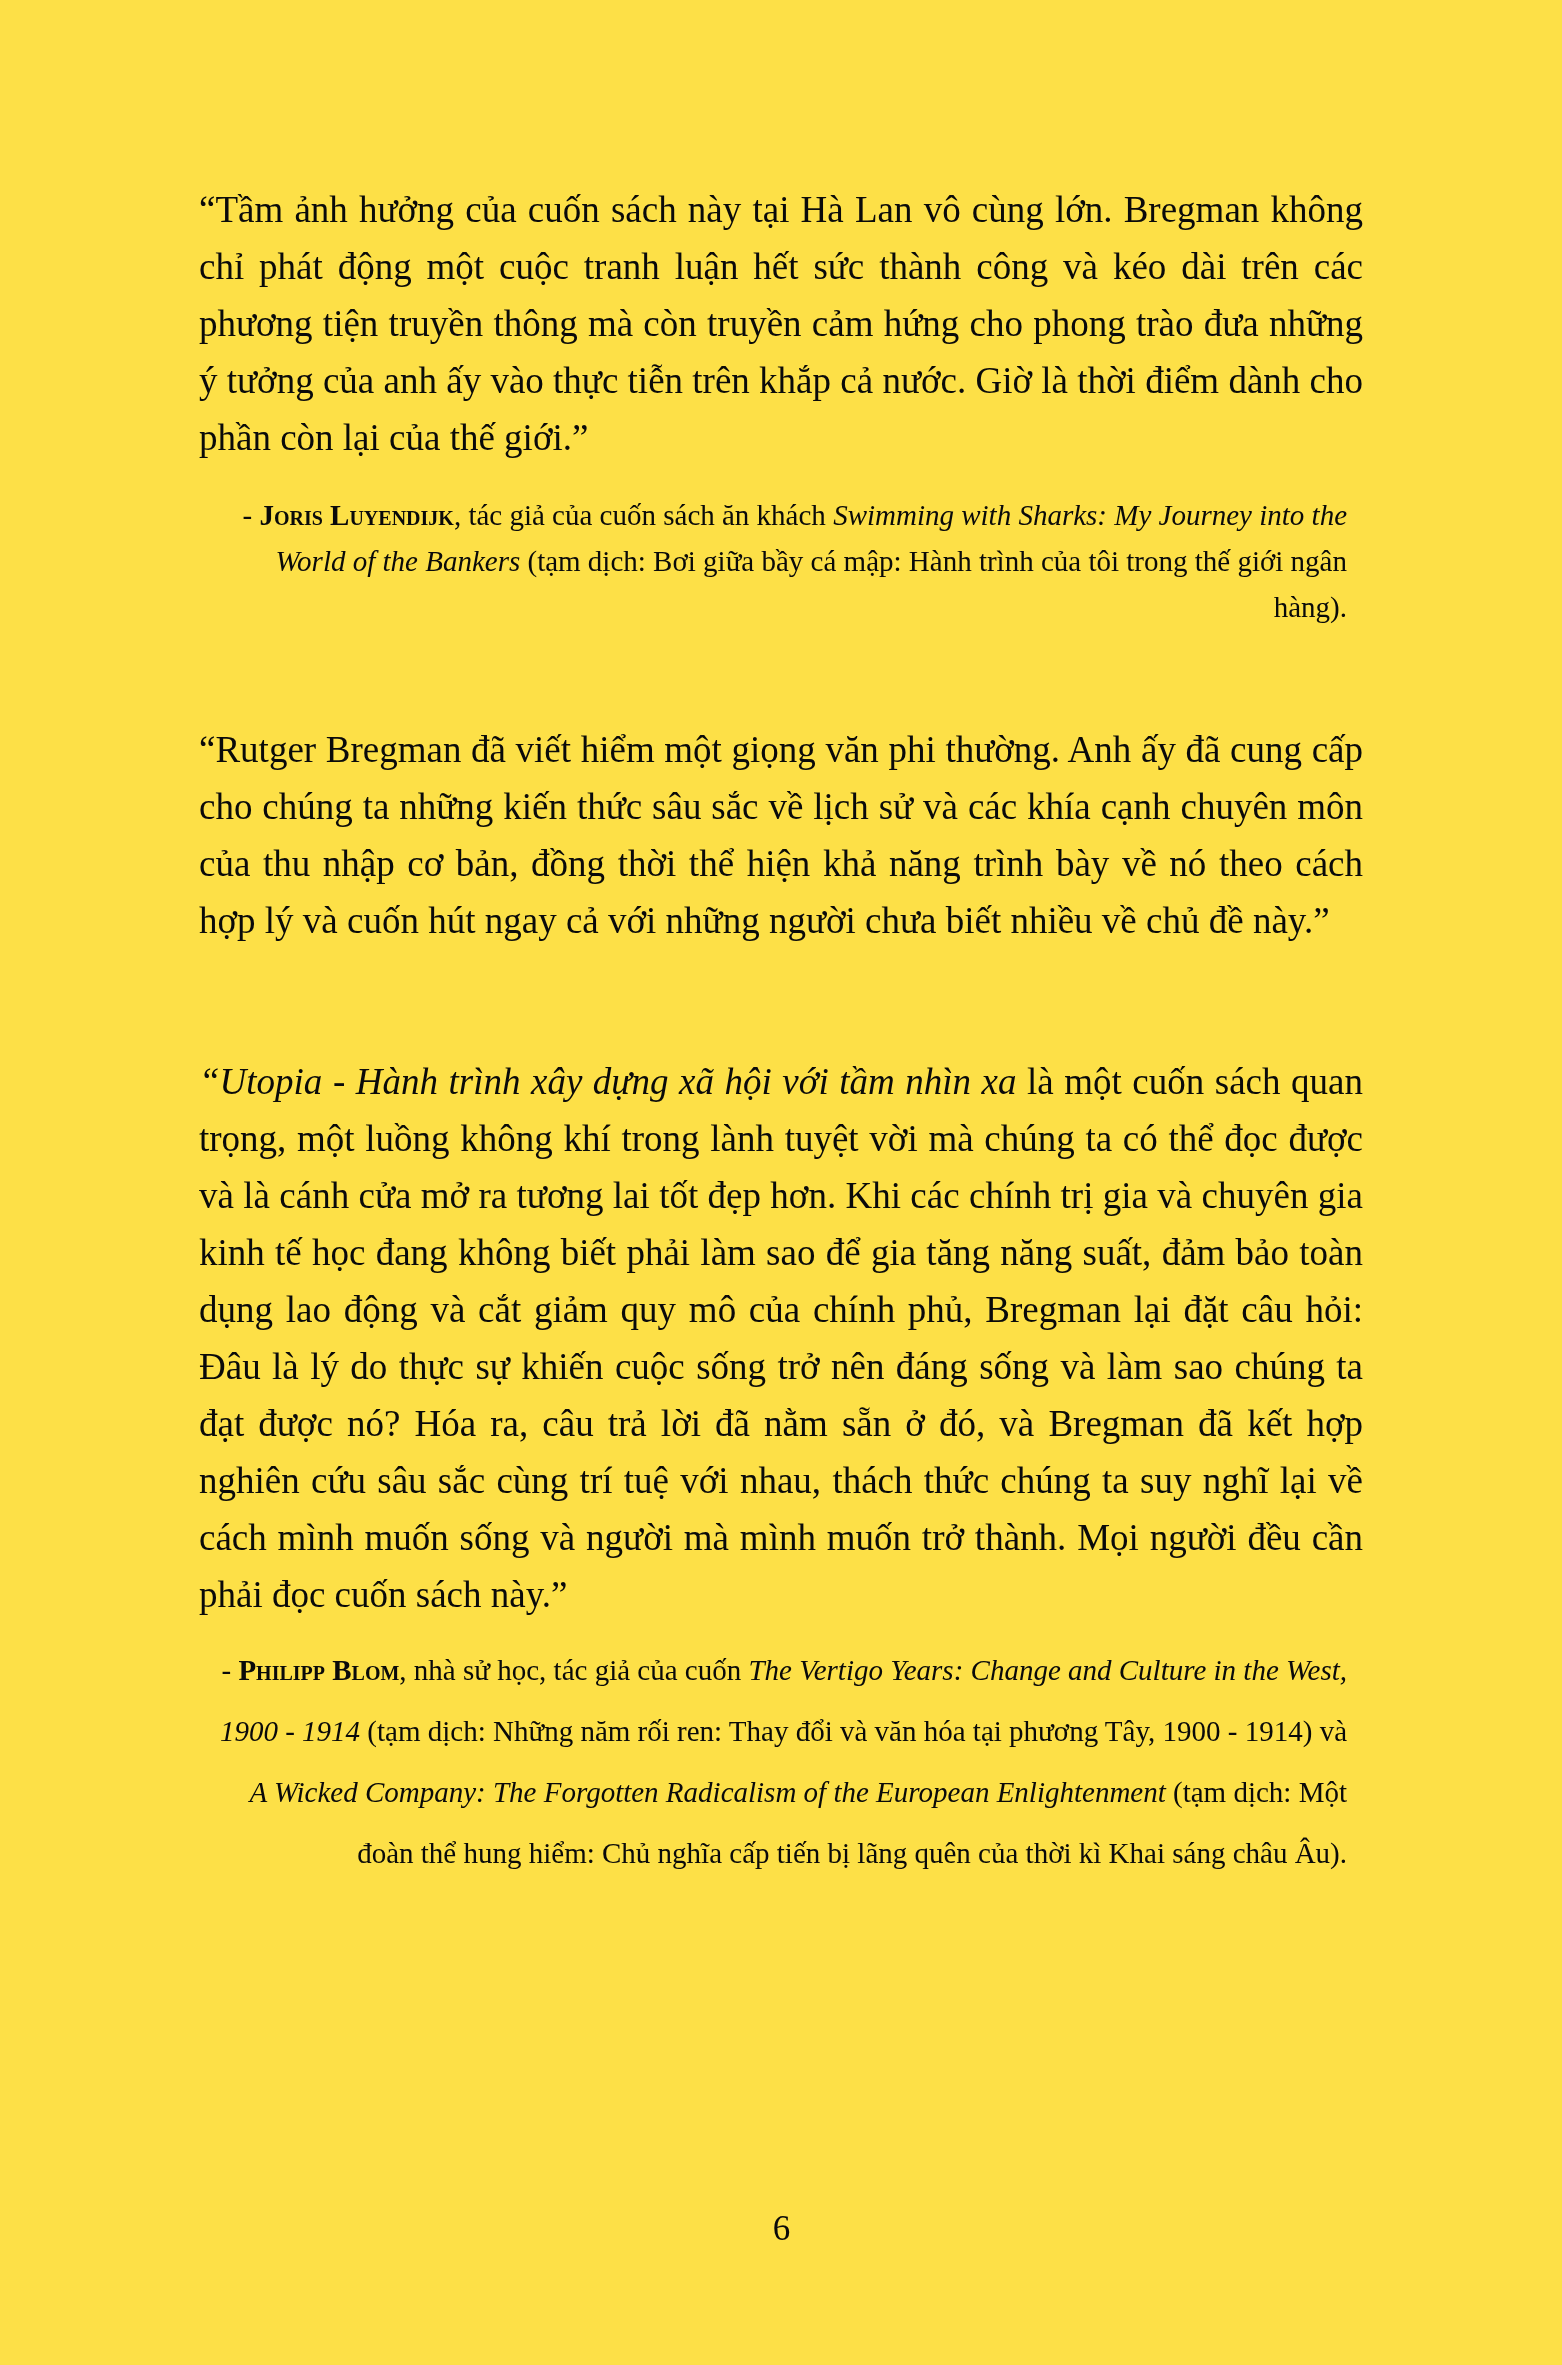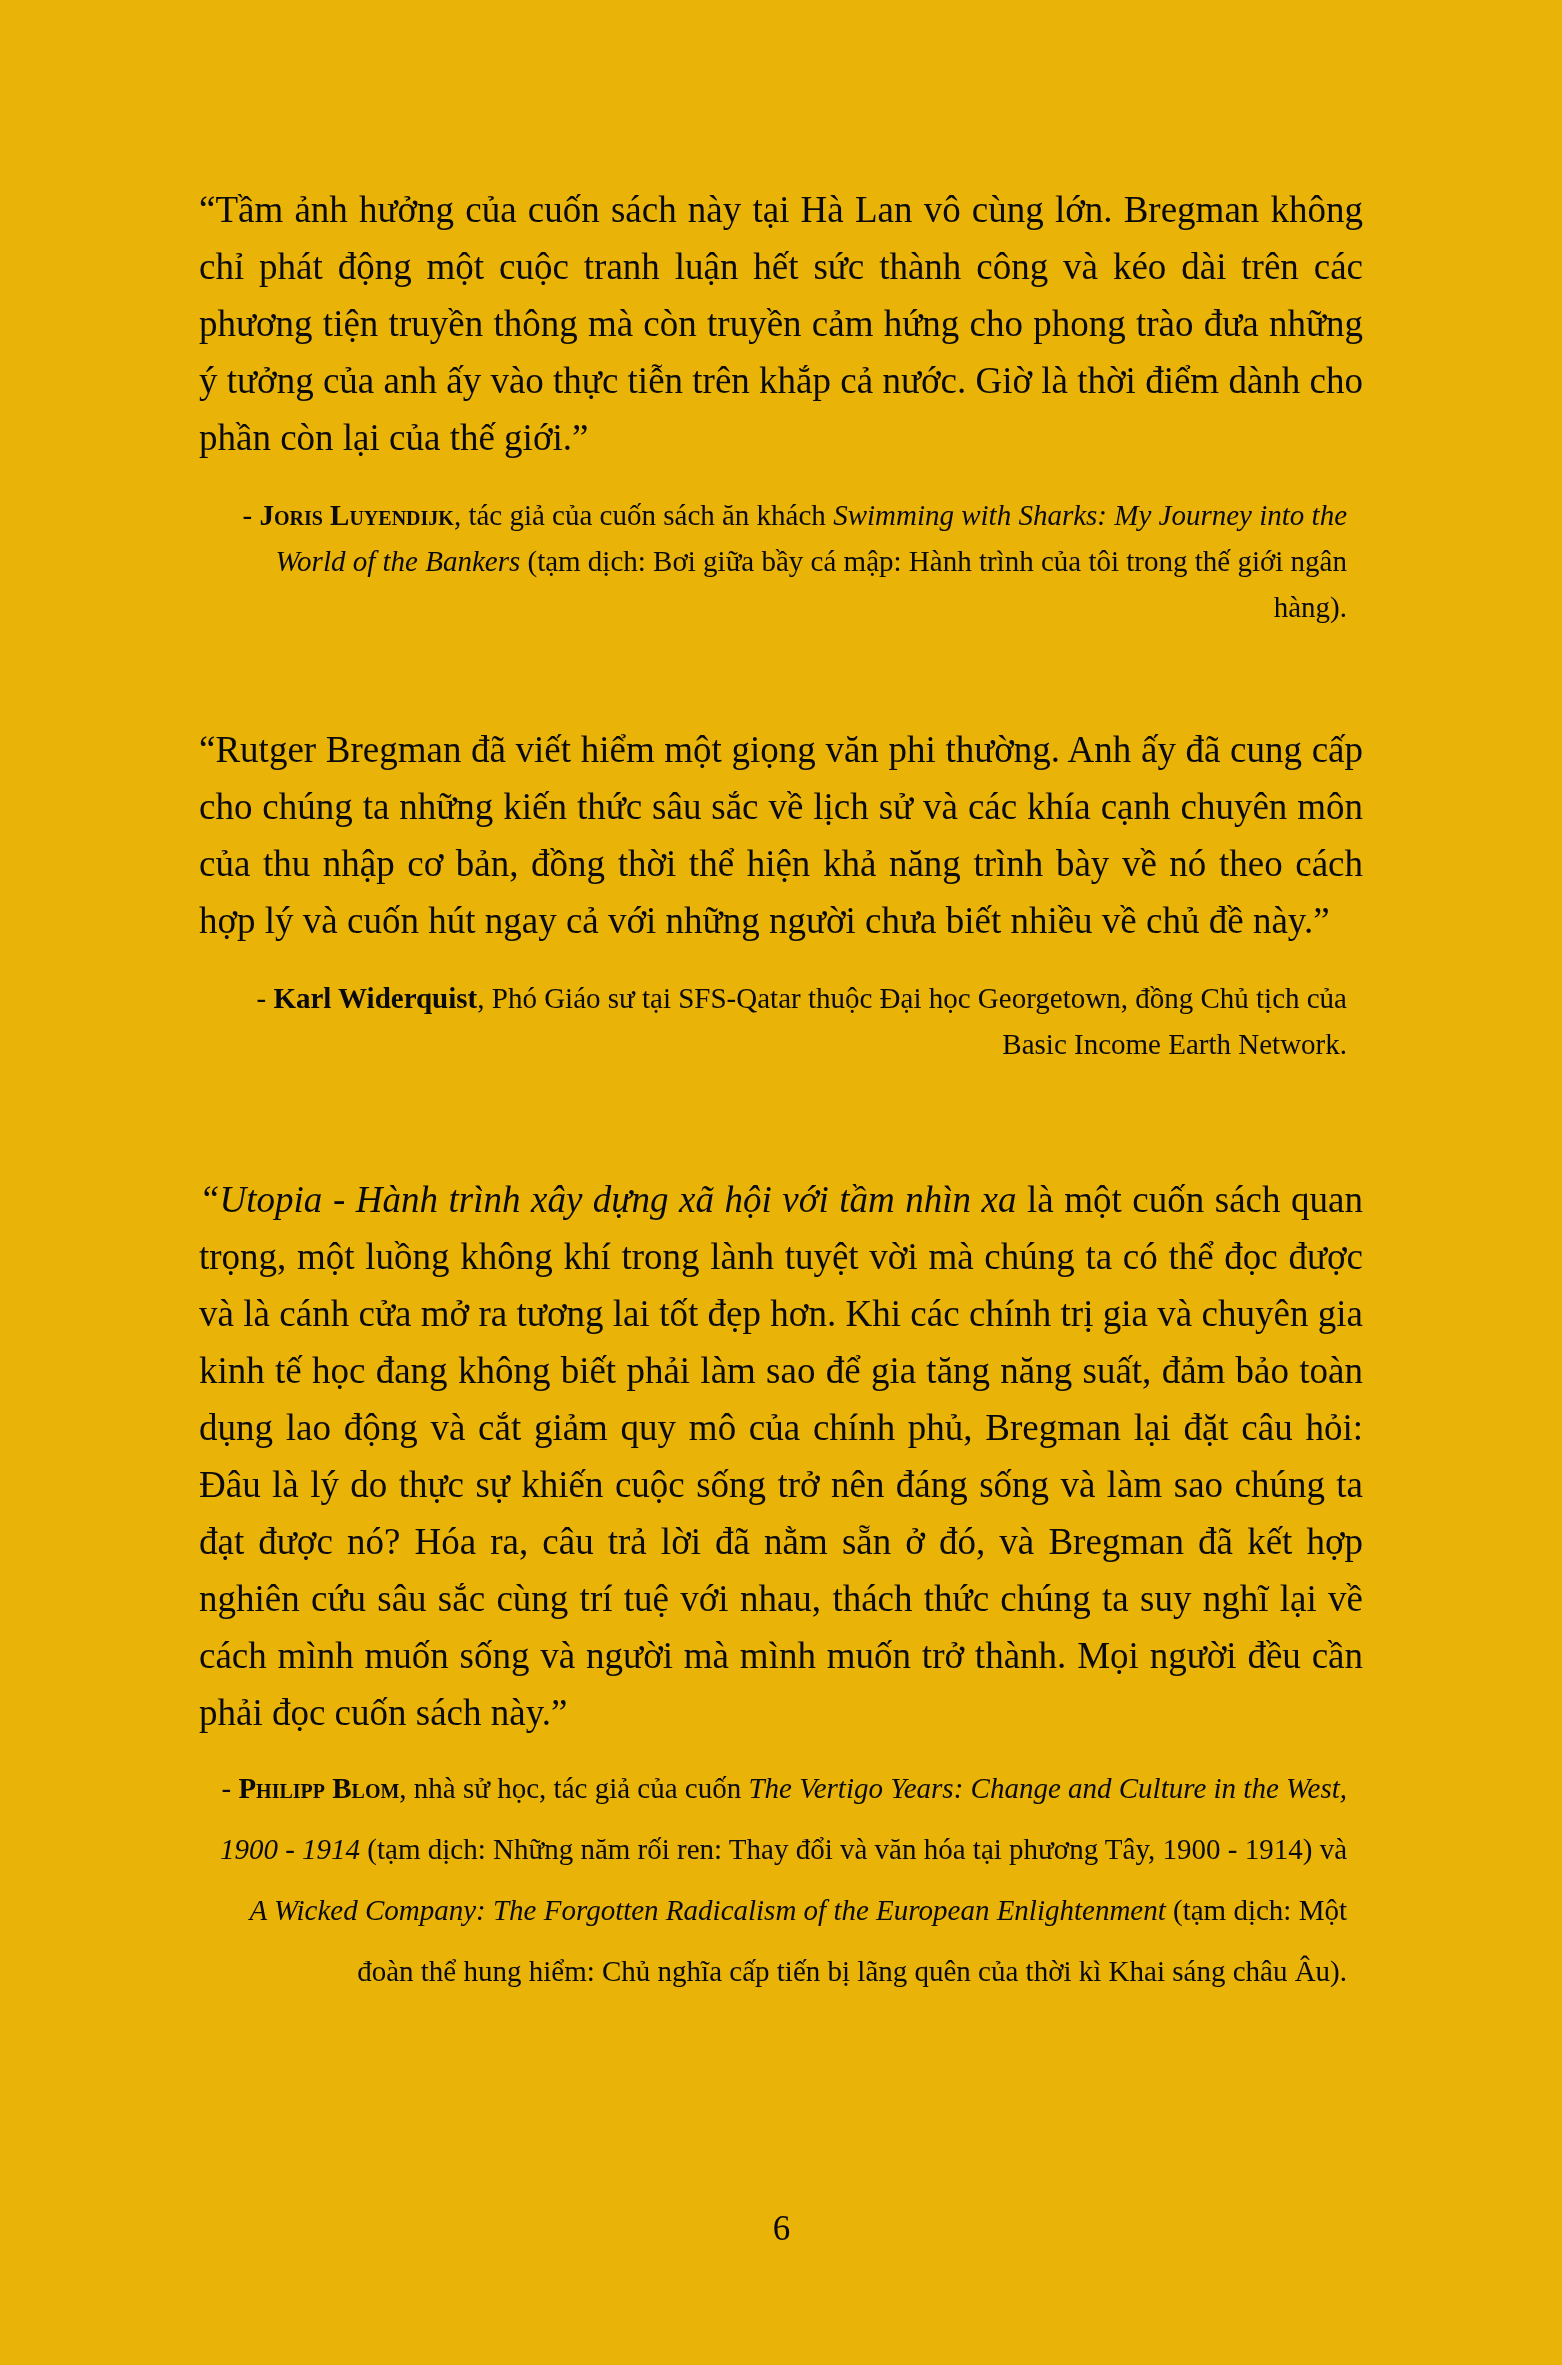--- a/index.html
+++ b/index.html
@@ -5,21 +5,21 @@
   html, body {
     margin: 0;
     padding: 0;
     background: #e8e8e8;
   }
   .page {
     position: relative;
     width: 1563px;
     height: 2366px;
     margin: 0 auto;
-    background: #eab308;
+    background: #fde047;
     color: #0a0a0a;
     overflow: hidden;
     font-family: "Liberation Serif", "DejaVu Serif", serif;
   }
   .content {
     position: absolute;
     left: 199px;
     top: 0;
     width: 1164px;
   }
@@ -61,21 +61,20 @@
 </head>
 <body>
 
 <div class="page">
   <div class="content">
 
     <p class="quote-body q1-body"><span class="run-r">“Tầm ảnh hưởng của cuốn sách này tại Hà Lan vô cùng lớn. Bregman không chỉ phát động một cuộc tranh luận hết sức thành công và kéo dài trên các phương tiện truyền thông mà còn truyền cảm hứng cho phong trào đưa những ý tưởng của anh ấy vào thực tiễn trên khắp cả nước. Giờ là thời điểm dành cho phần còn lại của thế giới.”</span></p>
     <p class="quote-attribution q1-attr"><span class="run-r">- </span><span class="run-bsc">Joris Luyendijk</span><span class="run-r">, tác giả của cuốn sách ăn khách </span><span class="run-i">Swimming with Sharks: My Journey into the World of the Bankers</span><span class="run-r"> (tạm dịch: Bơi giữa bầy cá mập: Hành trình của tôi trong thế giới ngân hàng).</span></p>
 
     <p class="quote-body q2-body"><span class="run-r">“Rutger Bregman đã viết hiểm một giọng văn phi thường. Anh ấy đã cung cấp cho chúng ta những kiến thức sâu sắc về lịch sử và các khía cạnh chuyên môn của thu nhập cơ bản, đồng thời thể hiện khả năng trình bày về nó theo cách hợp lý và cuốn hút ngay cả với những người chưa biết nhiều về chủ đề này.”</span></p>
-    <p class="quote-attribution q2-attr"><span class="run-r">- </span><span class="run-b">Karl Widerquist</span><span class="run-r">, Phó Giáo sư tại SFS-Qatar thuộc Đại học Georgetown, đồng Chủ tịch của Basic Income Earth Network.</span></p>
 
     <p class="quote-body q3-body"><span class="run-i">“Utopia - Hành trình xây dựng xã hội với tầm nhìn xa</span><span class="run-r"> là một cuốn sách quan trọng, một luồng không khí trong lành tuyệt vời mà chúng ta có thể đọc được và là cánh cửa mở ra tương lai tốt đẹp hơn. Khi các chính trị gia và chuyên gia kinh tế học đang không biết phải làm sao để gia tăng năng suất, đảm bảo toàn dụng lao động và cắt giảm quy mô của chính phủ, Bregman lại đặt câu hỏi: Đâu là lý do thực sự khiến cuộc sống trở nên đáng sống và làm sao chúng ta đạt được nó? Hóa ra, câu trả lời đã nằm sẵn ở đó, và Bregman đã kết hợp nghiên cứu sâu sắc cùng trí tuệ với nhau, thách thức chúng ta suy nghĩ lại về cách mình muốn sống và người mà mình muốn trở thành. Mọi người đều cần phải đọc cuốn sách này.”</span></p>
     <p class="quote-attribution q3-attr"><span class="run-r">- </span><span class="run-bsc">Philipp Blom</span><span class="run-r">, nhà sử học, tác giả của cuốn </span><span class="run-i">The Vertigo Years: Change and Culture in the West, 1900 - 1914</span><span class="run-r"> (tạm dịch: Những năm rối ren: Thay đổi và văn hóa tại phương Tây, 1900 - 1914) và </span><span class="run-i">A Wicked Company: The Forgotten Radicalism of the European Enlightenment</span><span class="run-r"> (tạm dịch: Một đoàn thể hung hiểm: Chủ nghĩa cấp tiến bị lãng quên của thời kì Khai sáng châu Âu).</span></p>
 
   </div>
 
   <p class="page-number">6</p>
 </div>
 
 

